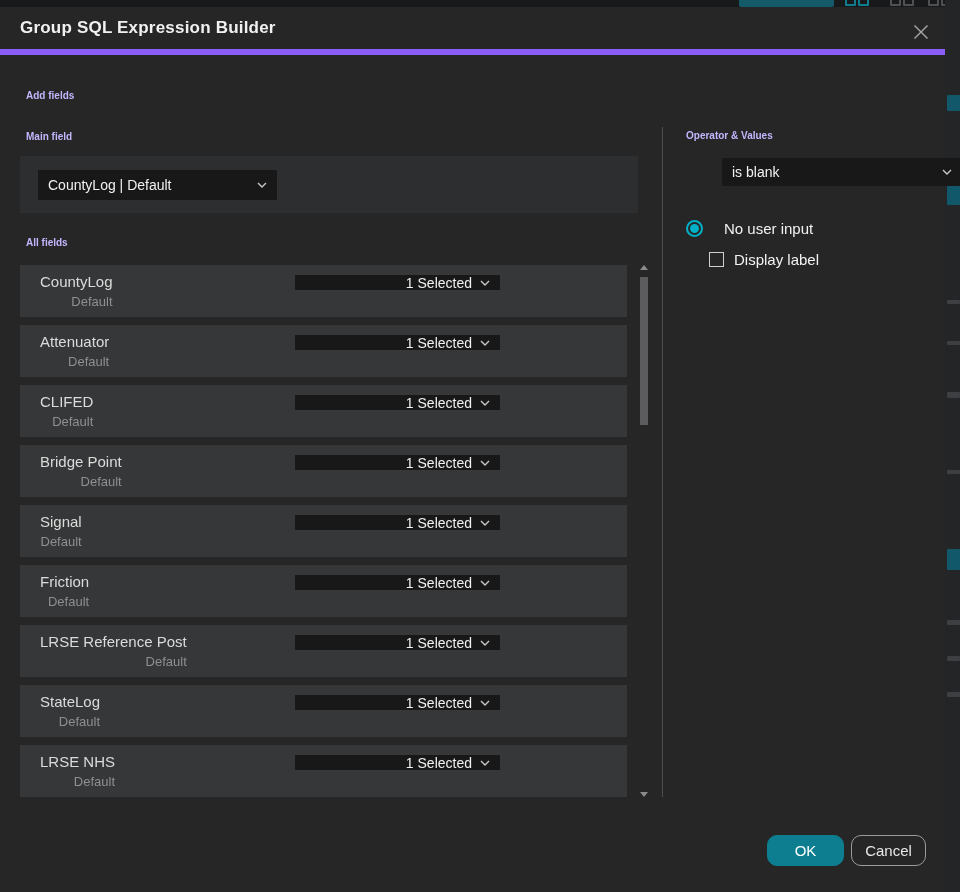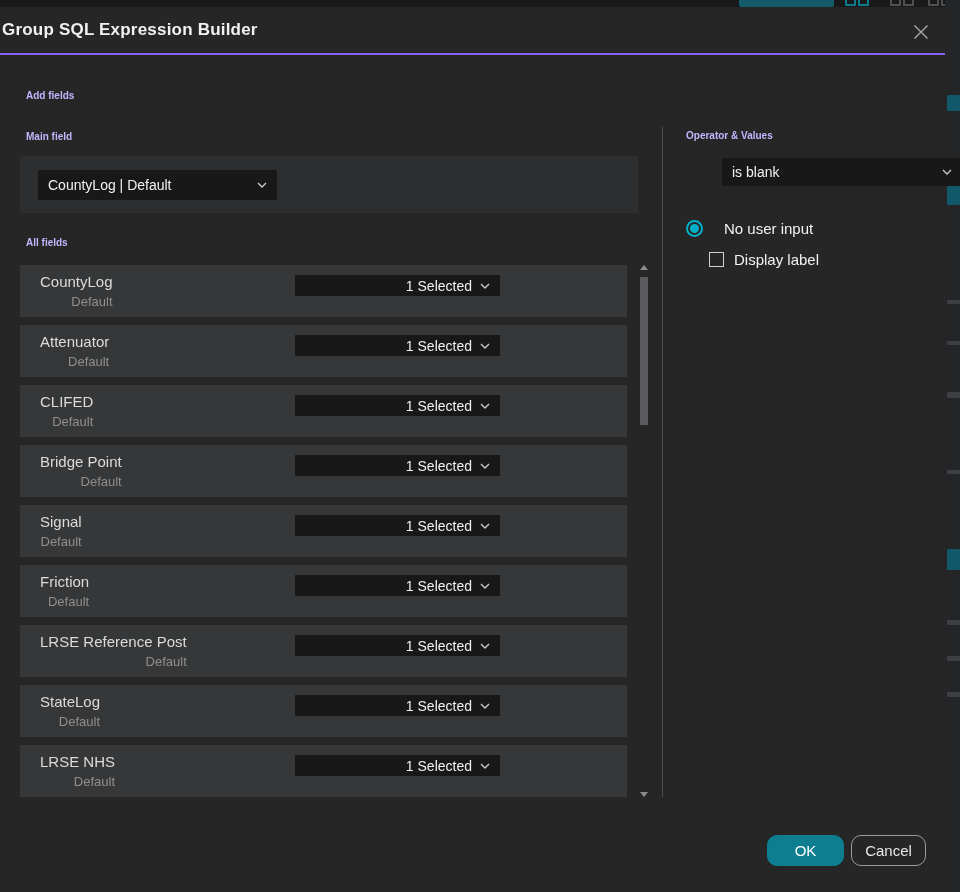--- a/index.html
+++ b/index.html
@@ -27,21 +27,21 @@
   .frag.teal { background:#11586a; }
   .frag.gray { background:#3d3f42; }
 
   
   .dialog {
     position:absolute; left:0; top:7px; width:945px; height:885px;
     background:#262626; color:#e8e8e8;
   }
   .dialog-header {
     position:absolute; left:0; top:0; width:100%; height:48px;
-    border-bottom:2px solid #8b5cf6; display:flex; align-items:center; padding:0 2px;
+    border-bottom:6px solid #8b5cf6; display:flex; align-items:center; padding:0 20px;
   }
   .dialog-title { font-size:17px; font-weight:700; color:#f1f1f1; letter-spacing:.2px; }
   .close-btn {
     position:absolute; right:12px; top:13px; width:24px; height:24px;
     display:flex; align-items:center; justify-content:center; cursor:pointer; background:none; border:none; padding:0;
   }
 
   .section-heading { position:absolute; font-size:10px; font-weight:700; color:#c4b5fd; }
 
   
@@ -58,21 +58,21 @@
   #main-field-select { left:18px; width:239px; }
   #main-attr-select { left:273px; width:207px; }
   #main-attr-select .cal { display:flex; align-items:center; margin-right:8px; }
 
   
   .fields-list { position:absolute; left:20px; top:258px; width:607px; }
   .field-row { position:relative; height:52px; margin-bottom:8px; background:#363738;text-align:right; }
   .row-text { position:absolute; left:20px; top:8px; }
   .row-title { font-size:15px; color:#dbdbdb; }
   .row-sub { font-size:13px; color:#8f8f8f; margin-top:4px; }
-  .field-row .select { left:275px; top:10px; width:205px; height:21px; }
+  .field-row .select { left:275px; top:10px; width:205px; height:15px; }
 
   
   .scrollbar { position:absolute; left:639px; top:256px; width:10px; height:536px; }
   .scroll-arrow { position:absolute; left:1px; width:0; height:0; border-left:4px solid transparent; border-right:4px solid transparent; cursor:pointer; }
   .scroll-arrow.up { top:2px; border-bottom:5px solid #8b8b8b; }
   .scroll-arrow.down { bottom:2px; border-top:5px solid #8b8b8b; }
   .scroll-thumb { position:absolute; left:1px; top:14px; width:8px; height:148px; background:#5c5c5e; cursor:grab; }
 
   .v-divider { position:absolute; left:662px; top:120px; width:1px; height:670px; background:#4d4d4d; }
 

